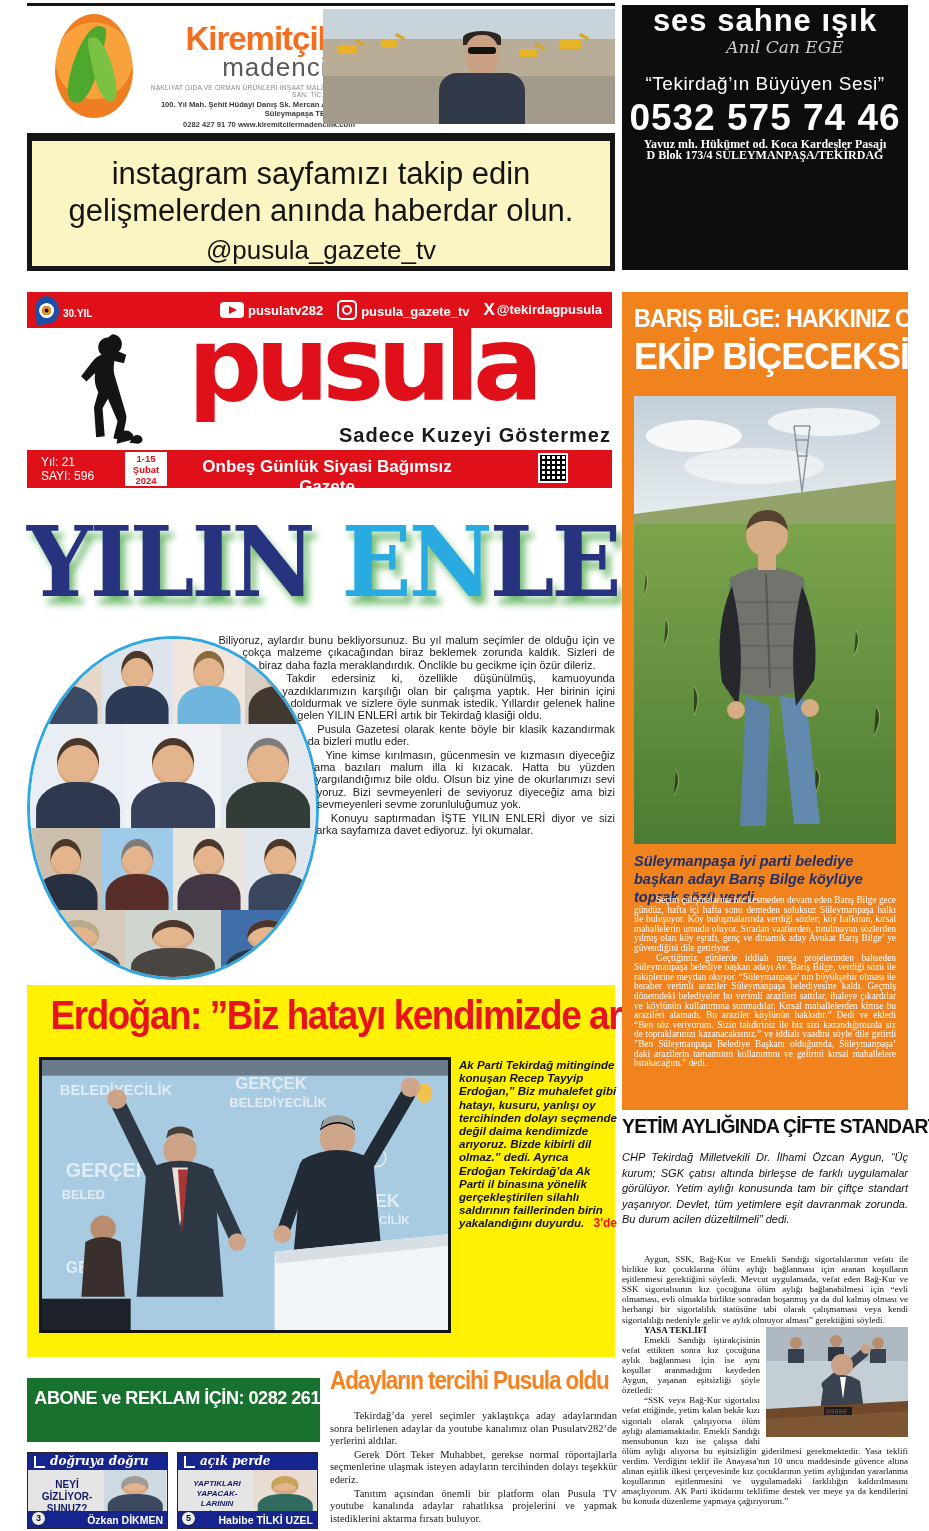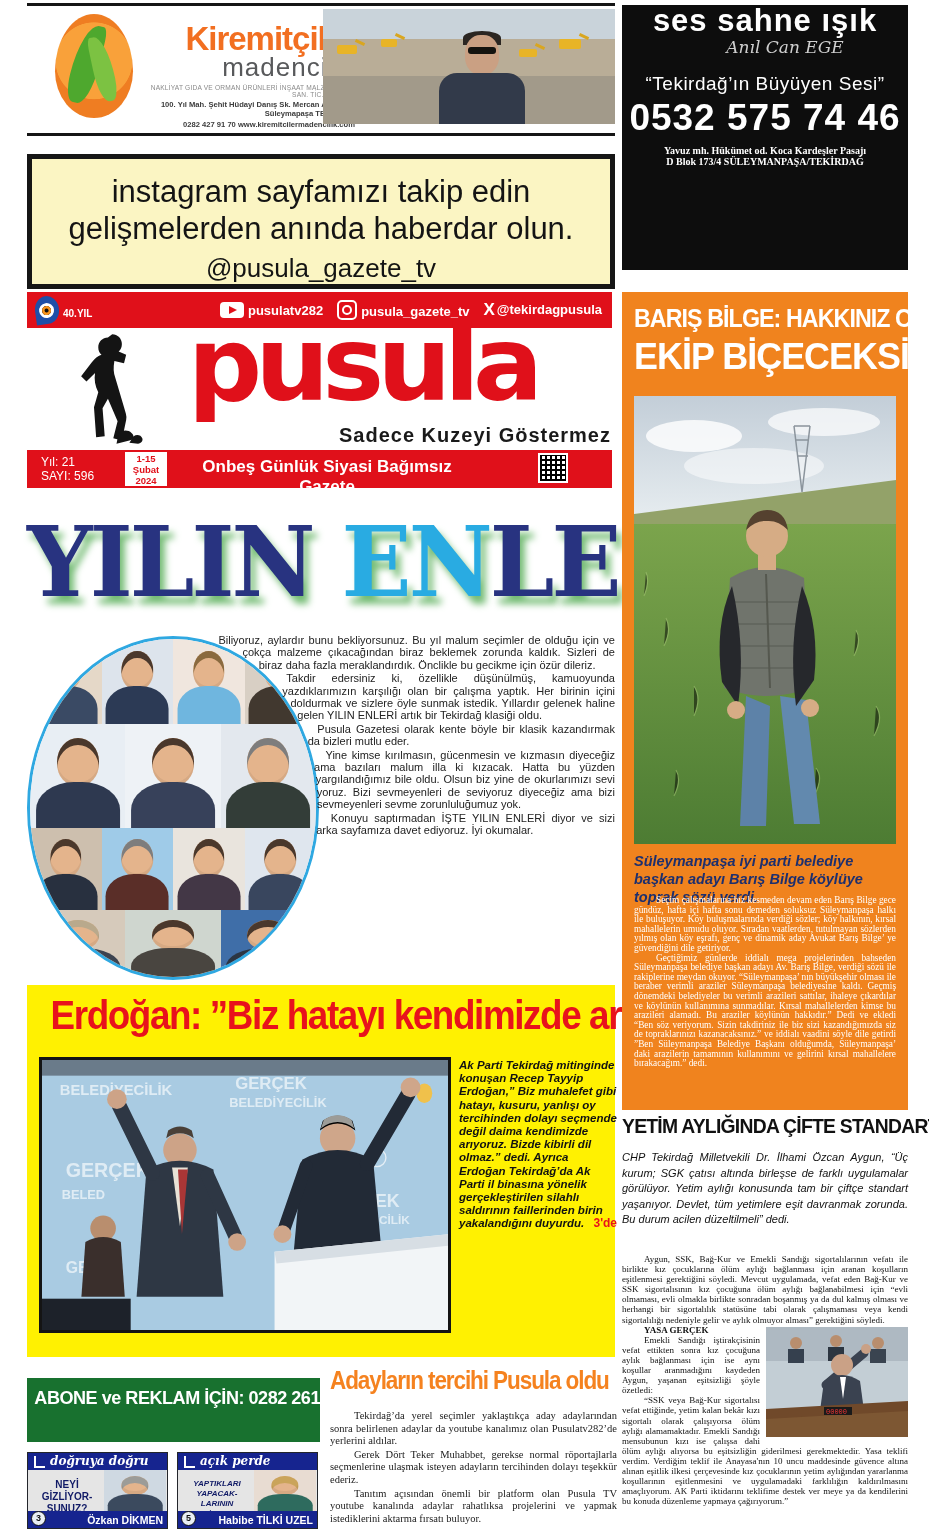--- a/index.html
+++ b/index.html
@@ -25,24 +25,24 @@
   .qman-glasses{position:absolute;left:145px;top:38px;width:28px;height:7px;border-radius:3px;background:#15130f;}
   .qman-body{position:absolute;left:116px;top:64px;width:86px;height:52px;border-radius:18px 18px 0 0;background:#323a4a;}
 
   
   .ad-egecan{left:622px;top:5px;width:286px;height:265px;background:#0d0d0d;color:#fff;text-align:center;}
   .eg-brand{font-size:56px;font-weight:bold;letter-spacing:-2px;line-height:54px;margin-top:26px;display:inline-block;border-bottom:7px solid #fff;padding:0 8px 0 8px;}
   .eg-sub{font-size:31px;font-weight:bold;letter-spacing:1px;line-height:32px;}
   .eg-person{font-size:17px;color:#cfcfcf;font-family:"DejaVu Serif",serif;font-style:italic;line-height:20px;margin-left:40px;}
   .eg-slogan{font-size:19px;margin-top:16px;letter-spacing:.5px;}
   .eg-phone{font-size:37px;font-weight:bold;margin-top:2px;letter-spacing:1px;}
-  .eg-addr{font-size:10px;font-weight:bold;line-height:11px;margin-top:6px;font-family:"Liberation Serif",serif;}
-
-  
-  .insta-banner{left:27px;top:154px;width:588px;height:135px;background:#fbf5c3;border:5px solid #161616;box-sizing:border-box;text-align:center;color:#141414;}
+  .eg-addr{font-size:12px;font-weight:bold;line-height:11px;font-family:"Liberation Serif",serif;}
+
+  
+  .insta-banner{left:27px;top:136px;width:588px;height:135px;background:#fbf5c3;border:5px solid #161616;box-sizing:border-box;text-align:center;color:#141414;}
   .ib-line{font-size:31px;line-height:37px;}
   .ib-handle{font-size:26px;margin-top:6px;}
 
   
   .masthead{left:27px;top:292px;width:585px;height:196px;background:#e0101a;}
   .mh-topbar{left:0;top:0;width:100%;height:36px;}
   .eye{left:8px;top:4px;width:24px;height:28px;background:#1e4fa8;border-radius:50% 50% 50% 0;transform:rotate(-8deg);}
   .eye:before{content:"";position:absolute;left:4px;top:7px;width:15px;height:15px;border-radius:50%;background:#fff;}
   .eye:after{content:"";position:absolute;left:7px;top:10px;width:9px;height:9px;border-radius:50%;background:#f7941d;box-shadow:inset 0 0 0 2.5px #f7941d, inset 0 0 0 9px #111;}
   .yil20{left:36px;top:16px;font-size:10px;font-weight:bold;color:#fff;}
@@ -162,21 +162,21 @@
 
   <div class="abs insta-banner">
     <div class="ib-line" style="margin-top:14px;">instagram sayfamızı takip edin</div>
     <div class="ib-line">gelişmelerden anında haberdar olun.</div>
     <div class="ib-handle">@pusula_gazete_tv</div>
   </div>
 
   <div class="abs masthead">
     <div class="abs mh-topbar">
       <div class="abs eye"></div>
-      <div class="abs yil20">40.YIL</div>
+      <div class="abs yil20">30.YIL</div>
       <div class="abs socials">
         <span><span class="yt"></span><span>pusulatv282</span></span>
         <span><span class="ig"></span><span>pusula_gazete_tv</span></span>
         <span><span class="xico">X</span><span>@tekirdagpusula</span></span>
       </div>
     </div>
     <div class="abs mh-white">
       <svg class="abs ataturk" viewBox="0 0 70 110">
         <path fill="#141414" d="M38 4c5 0 9 4 9 9 0 3-1 5-3 7l7 3-2 8-9-2c-1 6-1 11 1 16l8 27c1 4 3 8 2 12l-4 19-8-2 4-16-9-21-5 9 2 26-8 1-2-28 4-14c-3-6-4-12-3-18l-8 8-5-5 10-13c3-4 6-6 9-7-2-2-3-4-3-7 0-5 4-9 9-9z"></path>
         <path fill="#141414" d="M44 96c4-3 9-3 12 0 3 2 2 6-2 7l-12 3zM58 99c3-2 7-1 8 2 1 2-1 5-4 5l-8-1z"></path>
@@ -359,21 +359,21 @@
         <path d="M60 58 L98 26" stroke="#3a4250" stroke-width="9" stroke-linecap="round"></path>
         <circle cx="100" cy="22" r="5" fill="#caa186"></circle>
         <circle cx="76" cy="38" r="11" fill="#caa186"></circle>
         <path d="M58 54 q18 -12 36 0 l4 30 h-44 z" fill="#3a4250"></path>
         <path d="M74 50 l3 22 3 -22 z" fill="#fff"></path>
         <path d="M0 82 L142 74 L142 110 L0 110 Z" fill="#70492a"></path>
         <path d="M0 92 L142 84 L142 110 L0 110 Z" fill="#7d5733"></path>
         <rect x="58" y="80" width="28" height="8" fill="#1a1a1a"></rect>
           <text x="60" y="87" font-size="7" fill="#e33" font-family="Liberation Mono, monospace">00000</text>
       </svg>
-      <p class="yetim-kicker">YASA GERÇEK</p>
+      <p class="yetim-kicker">YASA TEKLİFİ</p>
       <p>Emekli Sandığı iştirakçisinin vefat ettikten sonra kız çocuğuna aylık bağlanması için ise aynı koşullar aranmadığını kaydeden Aygun, yaşanan eşitsizliği şöyle özetledi:</p>
       <p>“SSK veya Bağ-Kur sigortalısı vefat ettiğinde, yetim kalan bekâr kızı sigortalı olarak çalışıyorsa ölüm aylığı alamamaktadır. Emekli Sandığı mensubunun kızı ise çalışsa dahi ölüm aylığı alıyorsa bu eşitsizliğin giderilmesi gerekmektedir. Yasa teklifi verdim. Verdiğim teklif ile Anayasa'nın 10 uncu maddesinde güvence altına alınan eşitlik ilkesi çerçevesinde kız çocuklarının yetim aylığından yararlanma koşullarının eşitlenmesini ve uygulamadaki farklılığın kaldırılmasını amaçlıyorum. AK Parti iktidarını teklifime destek ver meye ya da kendilerini bu konuda düzenleme yapmaya çağırıyorum.”</p>
     </div>
   </div>
 
   <div class="abs abone">
     <div class="abone-txt">ABONE ve REKLAM İÇİN: 0282 261 59 28</div>
   </div>
 
   <div class="abs adaylar-hl">Adayların tercihi Pusula oldu</div>

